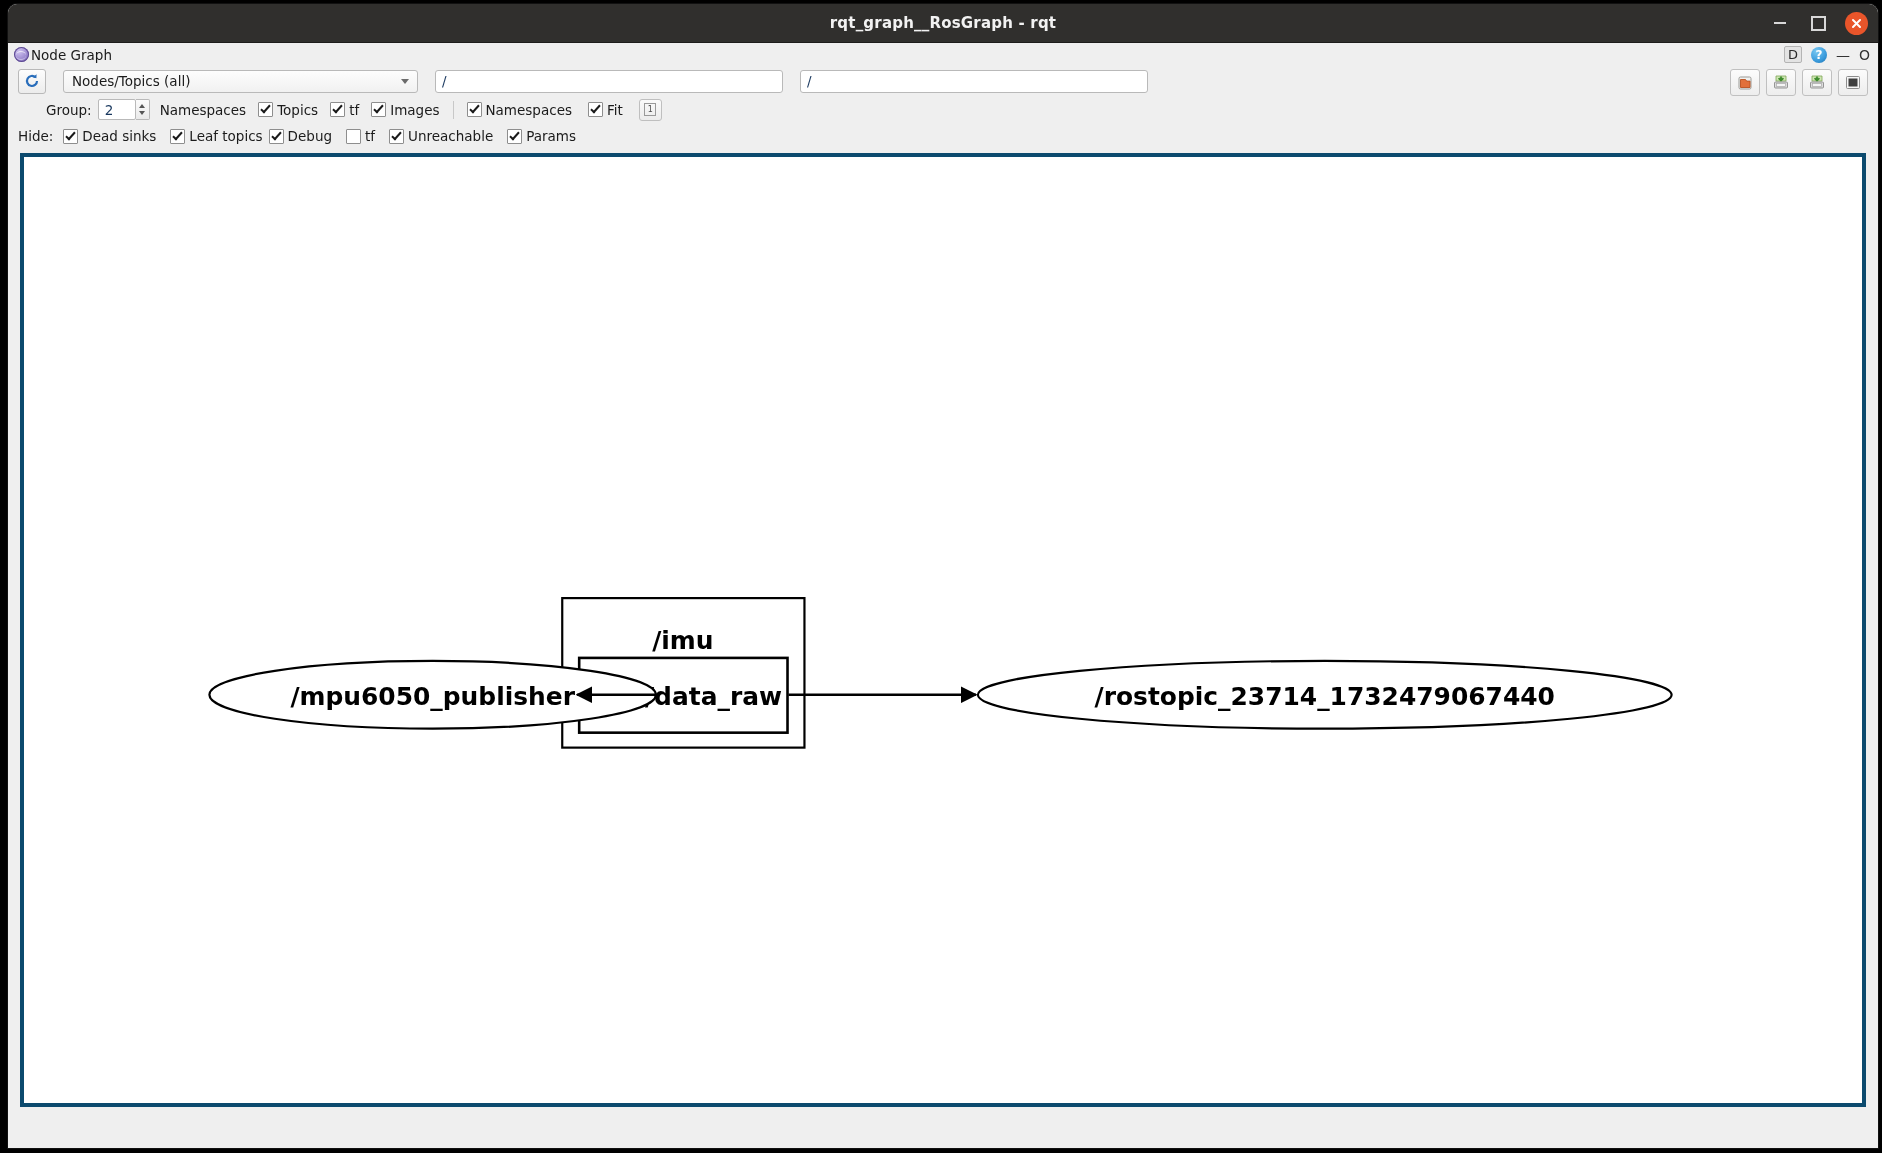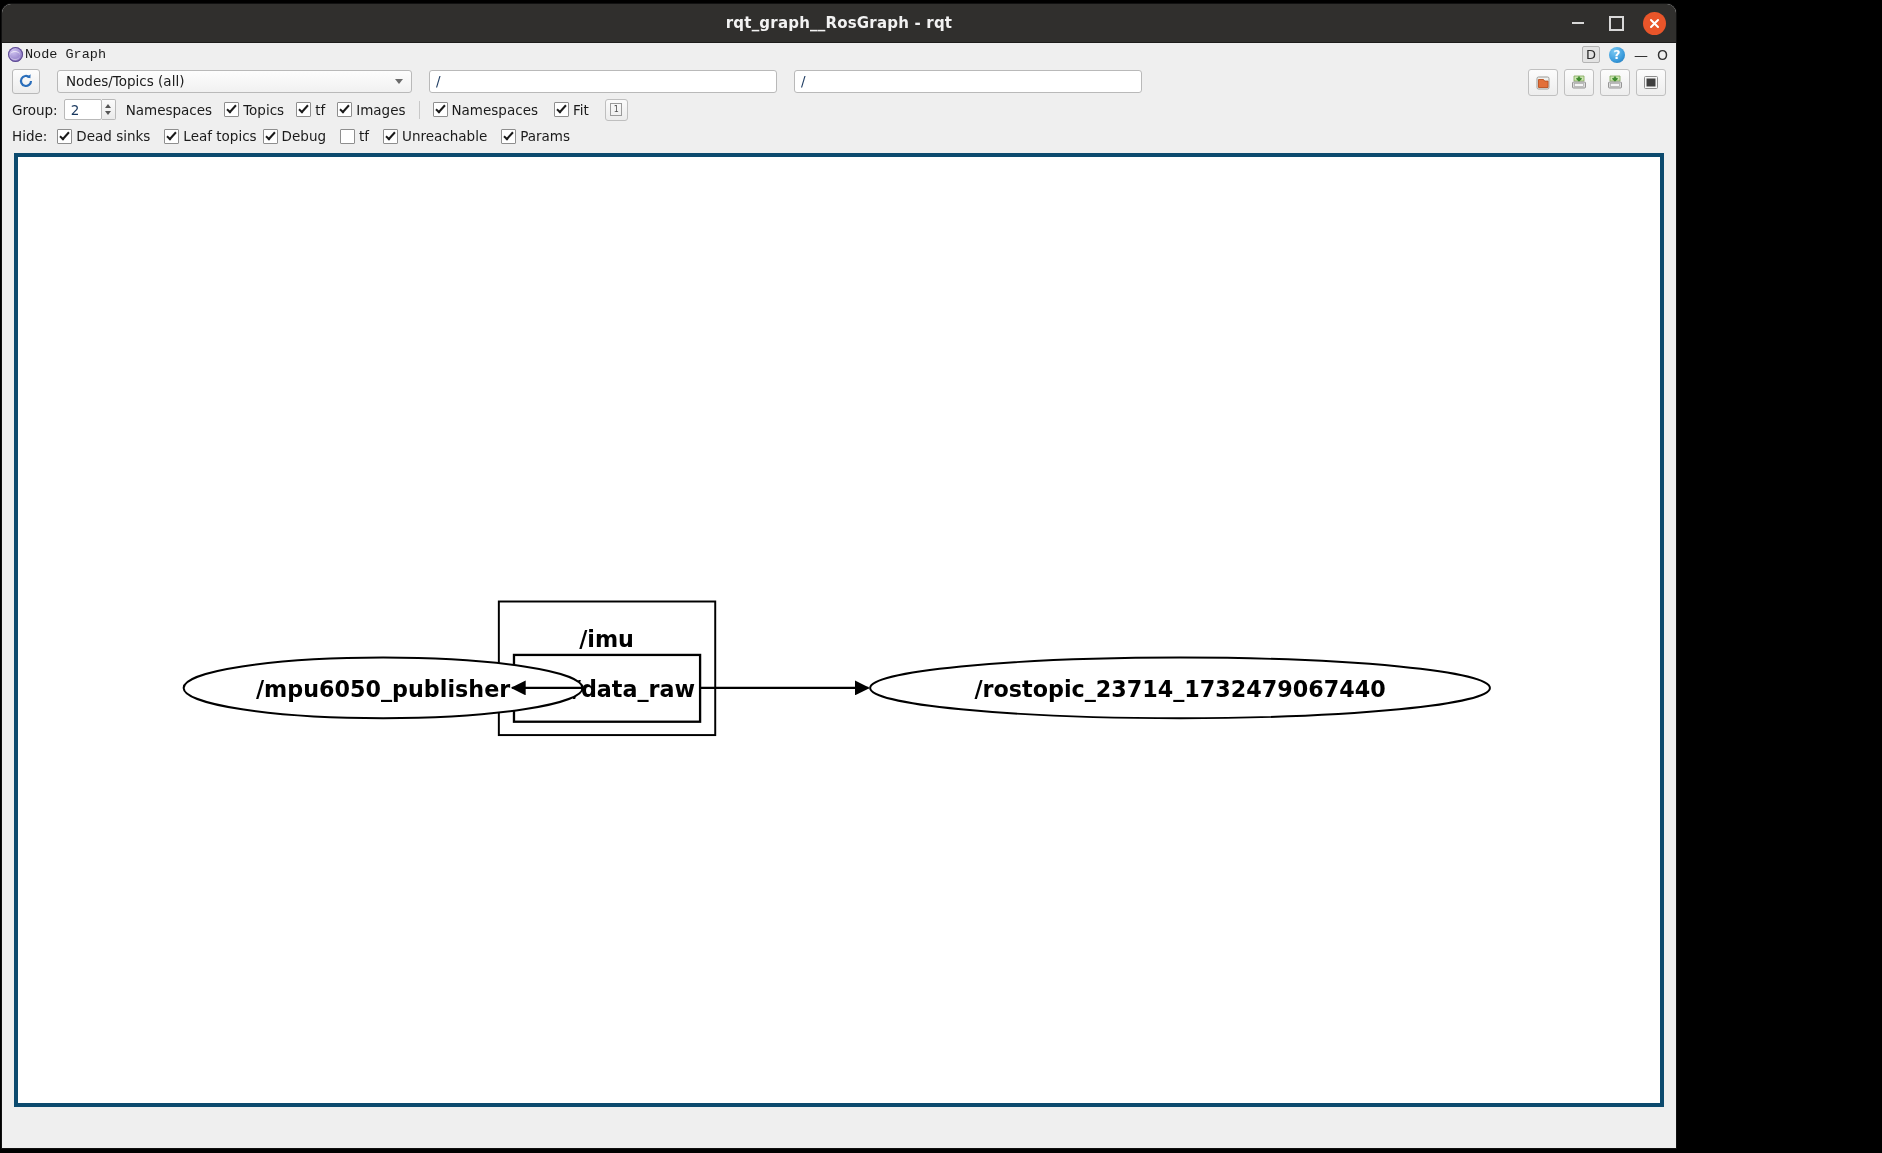--- a/index.html
+++ b/index.html
@@ -10,23 +10,23 @@
   body {
     width: 1882px;
     height: 1153px;
     overflow: hidden;
     font-family: "DejaVu Sans", "Liberation Sans", sans-serif;
   }
 
   
   .window {
     position: absolute;
-    left: 2px;
+    left: 8px;
     top: 4px;
-    width: 1674px;
+    width: 1870px;
     height: 1144px;
     background: #efefef;
     border-radius: 9px 9px 0 0;
     overflow: hidden;
     box-shadow: 0 0 0 1px #111;
   }
   .titlebar {
     position: relative;
     height: 38px;
     background: #302f2d;
@@ -113,21 +113,20 @@
     position: absolute;
     left: 2px; top: 4px;
     width: 10px; height: 7px;
     border-top: 1px solid rgba(255,255,255,.65);
     border-bottom: 1px solid rgba(255,255,255,.45);
     border-radius: 50%;
   }
   .plugin-title {
     font-size: 13.5px;
     color: #1b1b1b;
-    font-family: Liberation Mono, monospace;
   }
   .plugin-right {
     position: absolute;
     right: 8px;
     top: 0;
     height: 23px;
     display: flex;
     align-items: center;
     gap: 9px;
   }
@@ -157,21 +156,21 @@
 
   
   .toolrow {
     display: flex;
     align-items: center;
     padding: 0 10px;
     gap: 6px;
     position: relative;
   }
   .row1 { height: 30px; gap: 17px; }
-  .row2 { height: 27px; }
+  .row2 { height: 27px; margin-left: 28px; }
   .row3 { height: 26px; }
 
   .btn-refresh {
     width: 26px; height: 23px;
     border: 1px solid #b9b9b9;
     border-radius: 3px;
     background: linear-gradient(#fdfdfd, #ececec);
     display: flex; align-items: center; justify-content: center;
     flex: 0 0 auto;
   }

